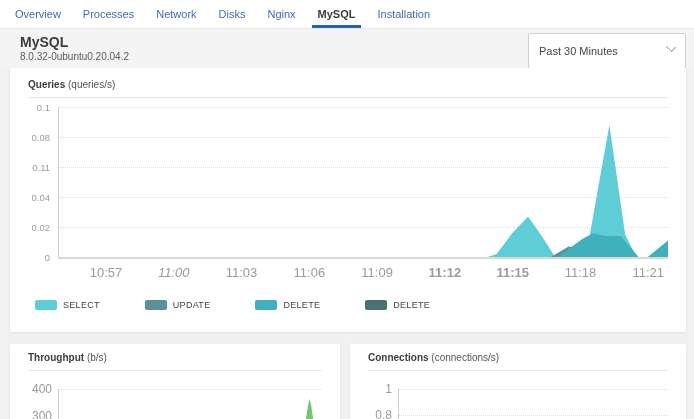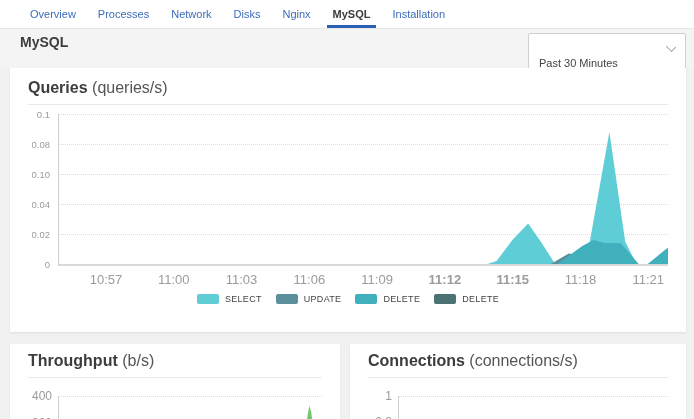--- a/index.html
+++ b/index.html
@@ -5,63 +5,63 @@
   html,body{margin:0;padding:0;}
   .page{
     position:relative; width:694px; height:419px; overflow:hidden;
     background:#f1f1f2; font-family:"Liberation Sans", sans-serif;
     -webkit-font-smoothing:antialiased;
   }
   
   .navbar{
     position:absolute; top:0; left:0; right:0; height:28px;
     background:#ffffff; border-bottom:1px solid #e7e7e7;
-    padding-left:19px; white-space:nowrap;
+    padding-left:4px; white-space:nowrap;
   }
   .tab{
     display:inline-block; box-sizing:border-box; height:28px;
     padding:8px 6px 0; margin:0 5px; font-size:11px; color:#3c6cba;
     cursor:pointer;
   }
   .tab.active{
     color:#3c3c3c; font-weight:bold; border-bottom:3px solid #2a5fb8;
   }
   
   .header{ position:absolute; top:29px; left:0; right:0; height:39px; background:#f4f4f5; }
   .page-title{ position:absolute; left:20px; top:5px; font-size:14px; font-weight:bold; color:#3c3c3c;}
   .page-subtitle{ position:absolute; left:20px; top:22px; font-size:10px; color:#5b5b5b;}
   .dropdown{
     position:absolute; right:8px; top:4px; width:158px; height:36px; box-sizing:border-box;
     background:#fff; border:1px solid #cfcfcf; border-radius:2px;
-    font-size:11px; color:#444; line-height:26px; padding:16px 26px 0 10px; cursor:pointer;
+    font-size:11px; color:#444; line-height:26px; padding:4px 26px 0 10px; cursor:pointer;
   }
   .chev{
     position:absolute; right:10px; top:9px; width:7px; height:7px;
     border-right:1px solid #9a9a9a; border-bottom:1px solid #9a9a9a;
     transform:rotate(45deg) scaleY(.8);
   }
   
   .card{ position:absolute; background:#fff; box-shadow:0 1px 2px rgba(0,0,0,.08); }
-  .card-title{ font-size:16px; color:#555; }
+  .card-title{ font-size:10px; color:#555; }
   .card-title b{ color:#3d3d3d; }
   .card hr{ border:none; border-top:1px solid #e9e9e9; margin:7px 0 0; }
   #queries-card{ top:68px; left:10px; width:676px; height:264px; padding:11px 18px 0; box-sizing:border-box;}
   
   .chart-wrap{ position:relative; margin-top:9px; height:150px; }
   .ylabels{ position:absolute; left:0; top:0; width:26px; height:150px; }
   .ylab{ position:absolute; right:4px; transform:translateY(-50%); font-size:9.5px; color:#9b9b9b; }
   .plot{
     position:absolute; left:30px; right:0; top:0; height:150px;
     border-left:1px solid #cfcfcf; border-bottom:2px solid #d9d9d9; box-sizing:content-box;
   }
   .gridline{ position:absolute; left:0; right:0; border-top:1px dotted #dcdcdc; }
   .plot svg{ position:absolute; left:0; top:0; width:100%; height:100%; }
   .xlabels{ position:relative; margin-left:30px; height:14px; margin-top:4px; }
   .xlab{ position:absolute; transform:translateX(-50%); font-size:13px; color:#9b9b9b; top:4px;margin-left:48px; }
-  .legend{ display:flex; justify-content:center; align-items:center; margin-top:12px; }
+  .legend{ display:flex; align-items:center; margin-top:25px;gap:31px; }
   .legend-item{ display:flex; align-items:center; margin:0 7px; }
   .legend-swatch{ width:22px; height:10px; border-radius:2px; margin-right:6px; }
   .legend-label{ font-size:9px; color:#454545; letter-spacing:.3px; }
   
   #throughput-card{ top:344px; left:10px;  width:330px; height:120px; padding:8px 18px 0; box-sizing:border-box;}
   #connections-card{ top:344px; left:350px; width:336px; height:120px; padding:8px 18px 0; box-sizing:border-box;}
   .mini-chart{ position:relative; margin-top:7px; height:80px; }
   .mini-ylab{ position:absolute; transform:translateY(-50%); font-size:12px; color:#9b9b9b; text-align:right; width:24px; left:0;}
   .mini-plot{ position:absolute; left:30px; right:0; top:11px; height:70px; border-left:1px solid #cfcfcf; }
   .mini-grid{ position:absolute; left:0; right:0; border-top:1px dotted #dcdcdc; }
@@ -69,58 +69,59 @@
 </style>
 </head>
 <body>
 
 <div class="page">
 
   <nav class="navbar" id="nav-tabs"><span class="tab">Overview</span><span class="tab">Processes</span><span class="tab">Network</span><span class="tab">Disks</span><span class="tab">Nginx</span><span class="tab active">MySQL</span><span class="tab">Installation</span></nav>
 
   <header class="header">
     <div class="page-title">MySQL</div>
+    <div class="page-subtitle">8.0.32-0ubuntu0.20.04.2</div>
     <div class="dropdown">
       <span>Past 30 Minutes</span>
       <span class="chev"></span>
     </div>
   </header>
 
   <section class="card" id="queries-card">
     <div class="card-title">
       <b>Queries</b>
       <span>(queries/s)</span>
     </div>
     <hr>
     <div class="chart-wrap">
       <div class="ylabels" id="q-ylabels">
           <span class="ylab" style="top: 0%;">0.1</span>
           <span class="ylab" style="top: 20%;">0.08</span>
-          <span class="ylab" style="top: 40%;">0.10</span>
+          <span class="ylab" style="top: 40%;">0.11</span>
           <span class="ylab" style="top: 60%;">0.04</span>
           <span class="ylab" style="top: 80%;">0.02</span>
           <span class="ylab" style="top: 100%;">0</span>
         </div>
       <div class="plot" id="q-plot">
           <div class="gridline" style="top: 80%;"></div>
           <div class="gridline" style="top: 60%;"></div>
           <div class="gridline" style="top: 40%;"></div>
           <div class="gridline" style="top: 20%;"></div>
           <div class="gridline" style="top: 0%;"></div>
         <svg id="q-svg" viewBox="0 0 610 150" preserveAspectRatio="none">
             <polygon points="0,150 0.0,150.0 429.3,150.0 438.3,147.0 454.1,126.0 469.9,109.5 483.5,129.0 497.0,150.0 521.9,150.0 530.9,132.0 551.3,18.0 567.1,127.5 578.4,150.0 610.0,150.0 610,150" fill="#5fcdd6"></polygon>
             <polygon points="0,150 0.0,150.0 492.5,150.0 510.6,139.5 530.9,142.5 555.8,147.0 569.3,150.0 610.0,150.0 610,150" fill="#5a8f9b"></polygon>
             <polygon points="0,150 0.0,150.0 499.3,150.0 524.1,132.0 535.4,126.0 546.7,129.0 562.6,129.0 580.6,150.0 589.7,150.0 610.0,133.5 610,150" fill="#41b0bd"></polygon>
             <polygon points="0,150 0.0,150.0 610.0,150.0 610,150" fill="#4b7173"></polygon>
           </svg>
       </div>
     </div>
     <div class="xlabels" id="q-xlabels">
         <span class="xlab" style="left: 0%;">10:57</span>
-        <span class="xlab" style="left: 11.1111%;">11:00</span>
+        <span class="xlab" style="left: 11.1111%; font-style: italic;">11:00</span>
         <span class="xlab" style="left: 22.2222%;">11:03</span>
         <span class="xlab" style="left: 33.3333%;">11:06</span>
         <span class="xlab" style="left: 44.4444%;">11:09</span>
         <span class="xlab" style="left: 55.5556%; font-weight: bold;">11:12</span>
         <span class="xlab" style="left: 66.6667%; font-weight: bold;">11:15</span>
         <span class="xlab" style="left: 77.7778%;">11:18</span>
         <span class="xlab" style="left: 88.8889%;">11:21</span>
         <span class="xlab" style="left: 100%;">04:24</span>
       </div>
     <div class="legend" id="q-legend">

